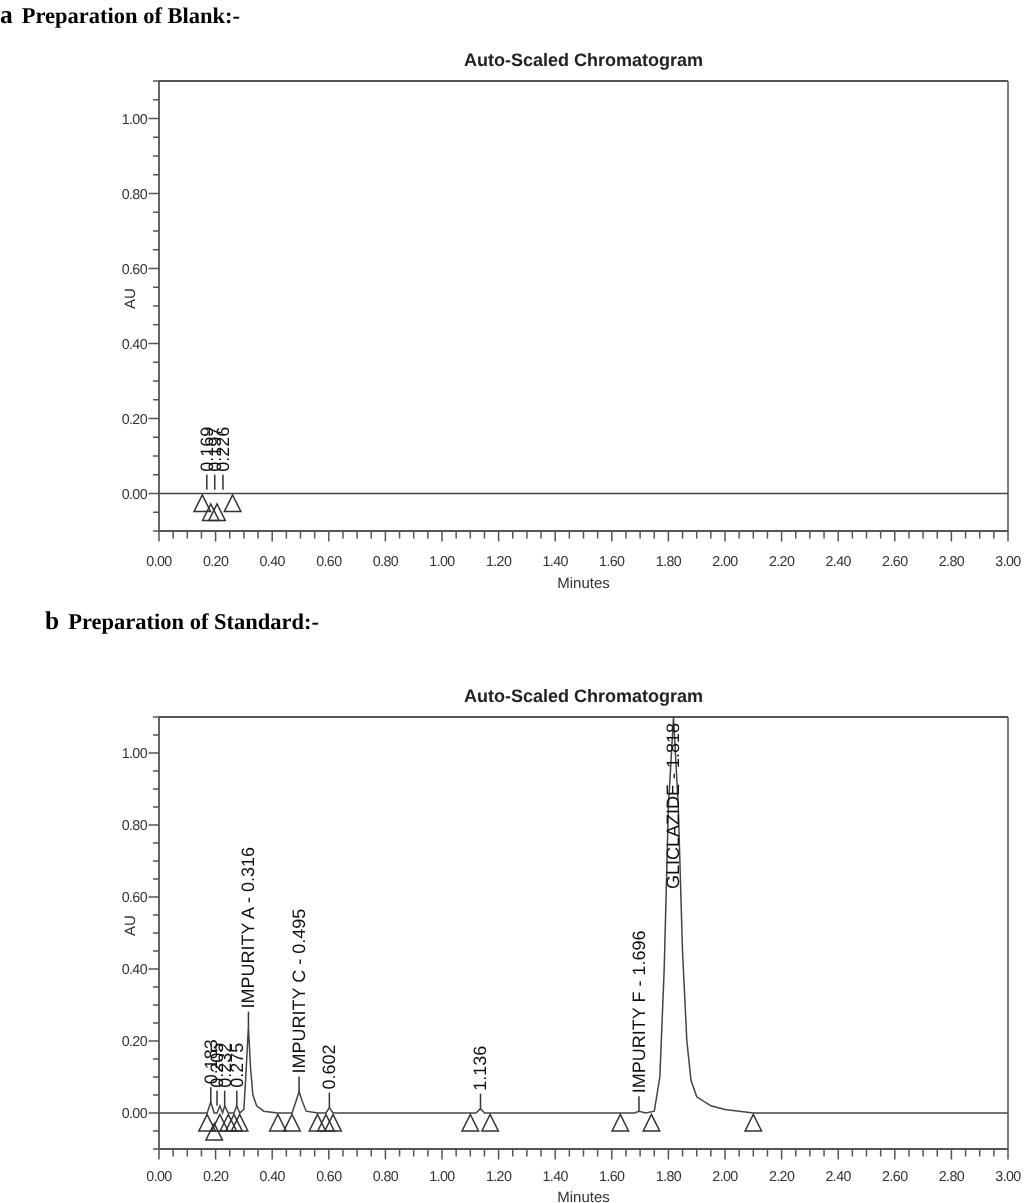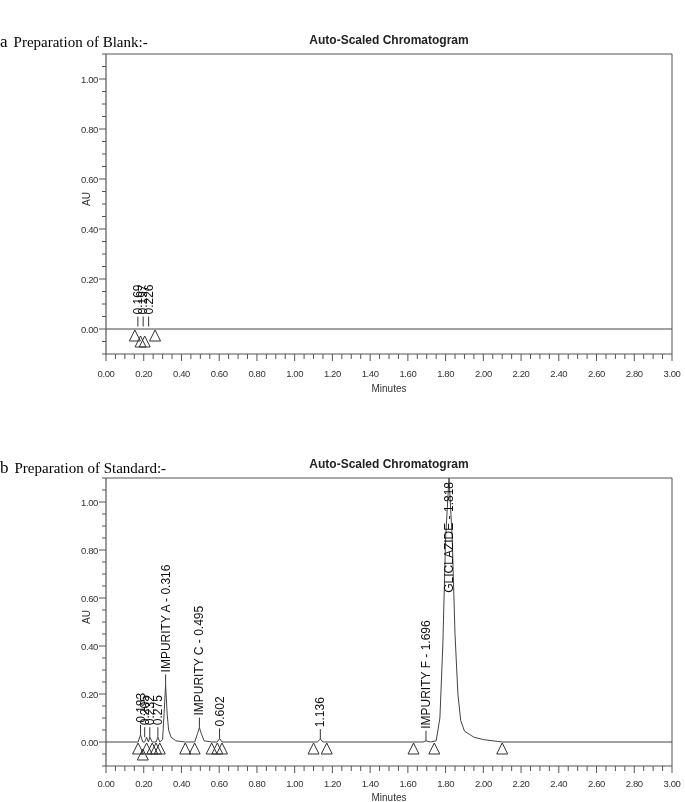--- a/index.html
+++ b/index.html
@@ -1,31 +1,31 @@
 <!DOCTYPE html>
 <html><head>
 <meta charset="utf-8">
 <style>
   html, body { margin:0; padding:0; background:#ffffff; }
   body { width:685px; height:802px; position:relative; overflow:hidden; font-family:"Liberation Sans", sans-serif; color:#000; }
-  .panel-heading { position:absolute; left:0; font-family:"Liberation Serif", serif; font-weight:normal; font-size:15px; white-space:nowrap;margin-top:32px; }
+  .panel-heading { position:absolute; left:0; font-family:"Liberation Serif", serif; font-weight:bold; font-size:15px; white-space:nowrap; }
   .panel-heading .letter { font-size:17px; margin-right:6px; }
   svg { position:absolute; left:0; top:0; }
   .chart-title { font-family:"Liberation Sans", sans-serif; font-weight:bold; font-size:12px; fill:#222; }
   .tick-label { font-family:"Liberation Sans", sans-serif; font-size:9.5px; fill:#333; letter-spacing:-0.4px; }
   .axis-label { font-family:"Liberation Sans", sans-serif; font-size:10px; fill:#333; }
   .peak-label { font-family:"Liberation Sans", sans-serif; font-size:12px; fill:#111; }
 </style>
 </head>
 <body>
 
 <div class="panel-heading" style="top:0px;">
   <span class="letter">a</span><span>Preparation of Blank:-</span>
 </div>
-<div class="panel-heading" style="top:426px;">
+<div class="panel-heading" style="top:404px;padding-left:30px;">
   <span class="letter">b</span><span>Preparation of Standard:-</span>
 </div>
 
 <svg id="chart-a" width="685" height="802" xmlns="http://www.w3.org/2000/svg">
     <text x="389" y="44" text-anchor="middle" class="chart-title">Auto-Scaled Chromatogram</text>
     <line x1="106" y1="54" x2="672" y2="54" stroke="#555" stroke-width="1.2"></line>
     <line x1="106" y1="54" x2="106" y2="354" stroke="#555" stroke-width="1.2"></line>
     <line x1="106" y1="354" x2="672" y2="354" stroke="#555" stroke-width="1.2"></line>
     <line x1="672" y1="54" x2="672" y2="354" stroke="#555" stroke-width="1"></line>
     <line x1="106" y1="354" x2="106" y2="361" stroke="#555" stroke-width="1"></line>

